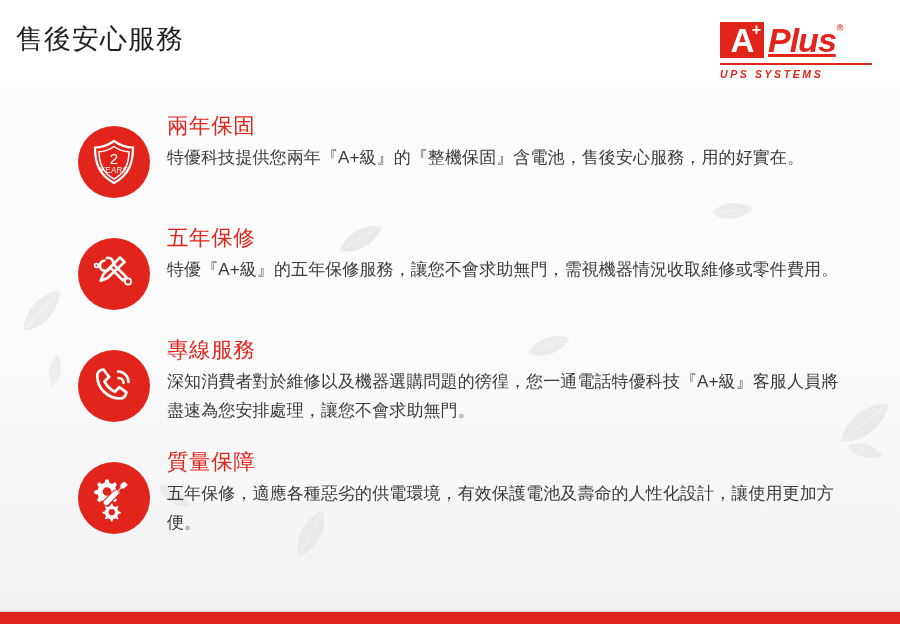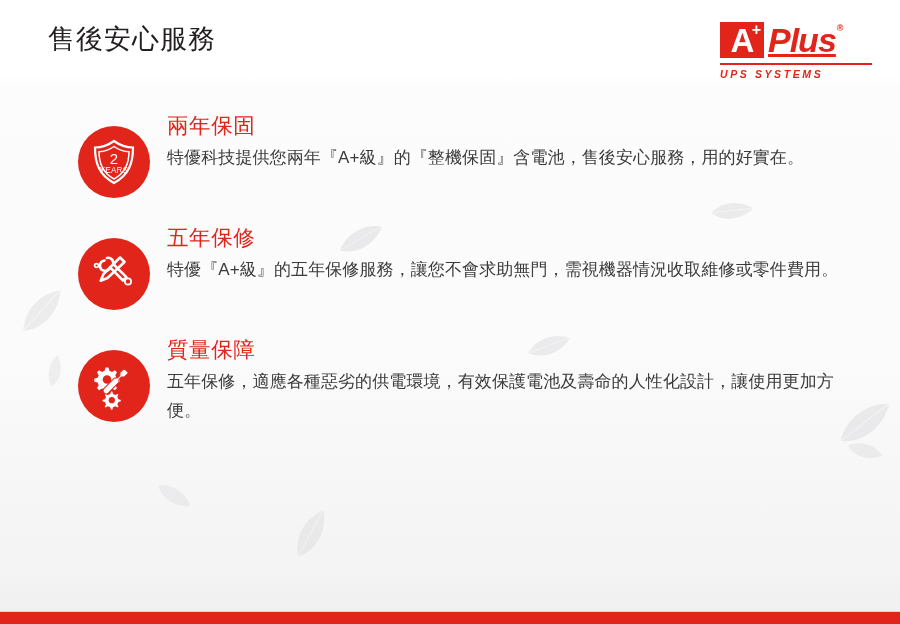--- a/index.html
+++ b/index.html
@@ -43,21 +43,21 @@
   
   .header {
     position: absolute;
     left: 0; top: 0;
     width: 900px;
     height: 88px;
     z-index: 3;
   }
   .page-title {
     position: absolute;
-    left: 48px;
+    left: 16px;
     top: 22px;
     font-size: 27px;
     line-height: 34px;
     color: #231f20;
     letter-spacing: 1px;
     font-weight: 400;
     white-space: nowrap;
   }
 
   
@@ -295,20 +295,35 @@
             <circle cx="38" cy="31.5" r="3.1"></circle>
           </g>
         </svg>
       </div>
       <div class="f-body">
         <div class="f-title">五年保修</div>
         <div class="f-desc">特優『A+級』的五年保修服務，讓您不會求助無門，需視機器情況收取維修或零件費用。</div>
       </div>
     </div>
 
+    <div class="feature">
+      <div class="f-icon">
+        <svg width="48" height="48" viewBox="0 0 48 48" aria-hidden="true">
+          <g fill="none" stroke="#ffffff" stroke-linecap="round">
+            <path d="M13.5 7.5 c-3.4 0 -6.2 2.8 -6.2 6.2 0 12.6 10.2 22.8 22.8 22.8 3.4 0 6.2 -2.8 6.2 -6.2 l-6.9 -5.1 -4.6 4.6 c-4.4 -2.3 -8 -5.9 -10.3 -10.3 l4.6 -4.6 Z" stroke-width="2.7"></path>
+            <path d="M28 9.5 a10.5 10.5 0 0 1 10.5 10.5" stroke-width="2.6"></path>
+            <path d="M28.5 16 a5 5 0 0 1 5 5" stroke-width="2.6"></path>
+          </g>
+        </svg>
+      </div>
+      <div class="f-body">
+        <div class="f-title">專線服務</div>
+        <div class="f-desc">深知消費者對於維修以及機器選購問題的徬徨，您一通電話特優科技『A+級』客服人員將盡速為您安排處理，讓您不會求助無門。</div>
+      </div>
+    </div>
 
     <div class="feature">
       <div class="f-icon">
         <svg width="50" height="48" viewBox="0 0 50 48" aria-hidden="true">
 
           <path d="M16.5 5.5 l3 0 .9 3.3 2.6 1.1 2.9 -1.7 2.1 2.1 -1.7 2.9 1.1 2.6 3.3 .9 0 3 -3.3 .9 -1.1 2.6 1.7 2.9 -2.1 2.1 -2.9 -1.7 -2.6 1.1 -.9 3.3 -3 0 -.9 -3.3 -2.6 -1.1 -2.9 1.7 -2.1 -2.1 1.7 -2.9 -1.1 -2.6 -3.3 -.9 0 -3 3.3 -.9 1.1 -2.6 -1.7 -2.9 2.1 -2.1 2.9 1.7 2.6 -1.1 Z" fill="#ffffff"></path>
           <circle cx="18" cy="17.5" r="4.3" fill="#e1251b"></circle>
 
           <path d="M21.5 29 l2.3 0 .7 2.5 2 .8 2.2 -1.3 1.6 1.6 -1.3 2.2 .8 2 2.5 .7 0 2.3 -2.5 .7 -.8 2 1.3 2.2 -1.6 1.6 -2.2 -1.3 -2 .8 -.7 2.5 -2.3 0 -.7 -2.5 -2 -.8 -2.2 1.3 -1.6 -1.6 1.3 -2.2 -.8 -2 -2.5 -.7 0 -2.3 2.5 -.7 .8 -2 -1.3 -2.2 1.6 -1.6 2.2 1.3 2 -.8 Z" fill="#ffffff" stroke="#e1251b" stroke-width="1.2"></path>
           <circle cx="22.8" cy="38.2" r="3.1" fill="#e1251b"></circle>

